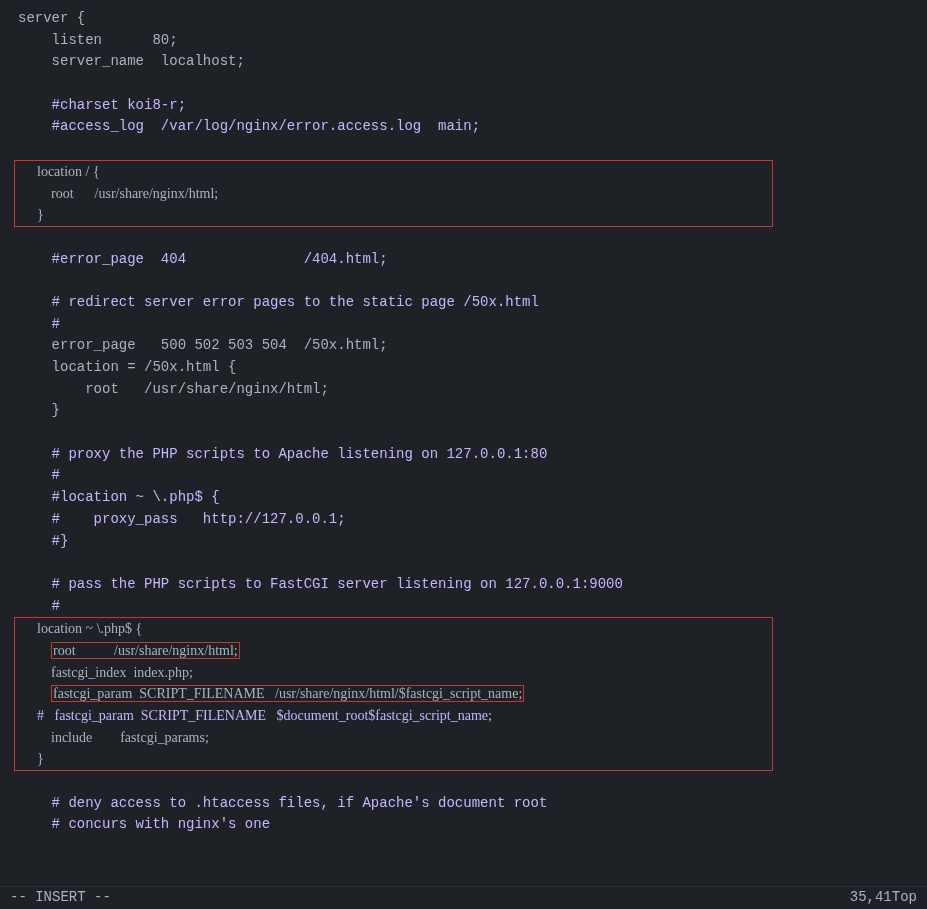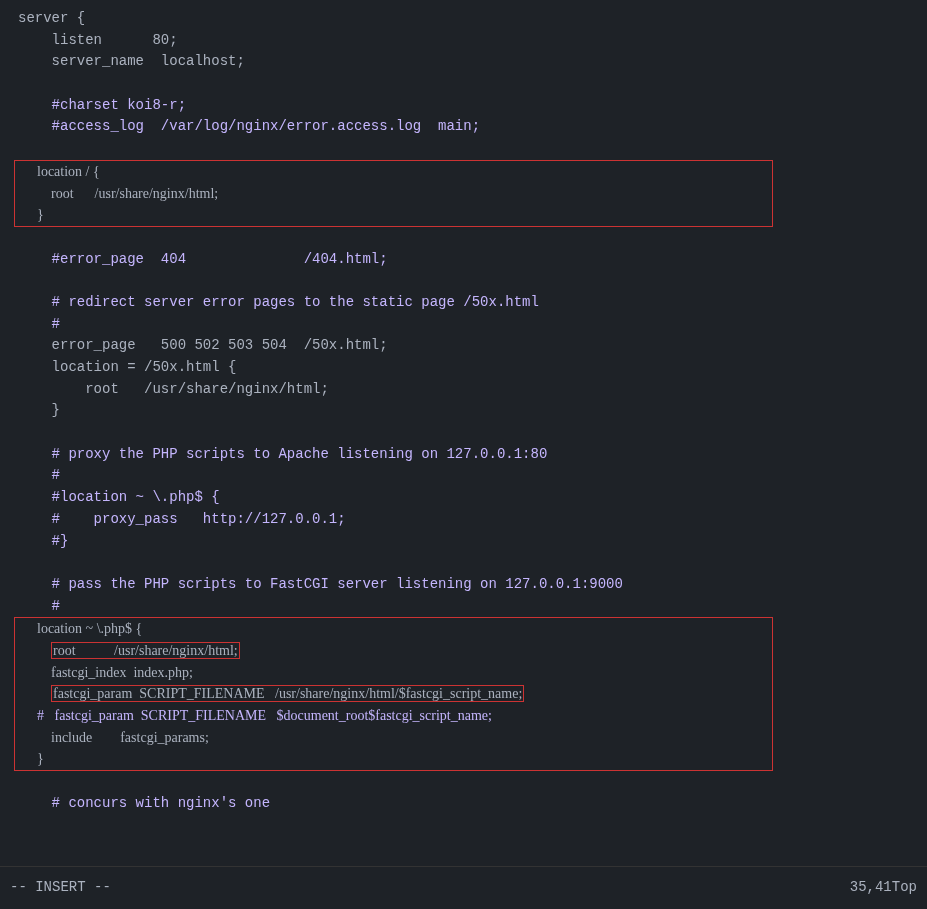--- a/index.html
+++ b/index.html
@@ -48,21 +48,21 @@
     
     .statusbar {
       position: fixed;
       bottom: 0;
       left: 0;
       width: 927px;
       background: #1e2227;
       color: #abb2bf;
       display: flex;
       justify-content: space-between;
-      padding: 10px 10px;
+      padding: 0 10px;
       font-family: 'Courier New', Courier, monospace;
       font-size: 14px;
       border-top: 1px solid #333;
     }
     .statusbar-left { color: #abb2bf; }
     .statusbar-right { color: #abb2bf; display: flex; }
   </style>
 </head>
 <body>
 
@@ -124,20 +124,21 @@
       <span class="line"><span class="plain">        fastcgi_index  index.php;</span></span>
 
       <span class="line"><span class="plain">        </span><span class="inner-highlight">fastcgi_param  SCRIPT_FILENAME   /usr/share/nginx/html/$fastcgi_script_name;</span></span>
       <span class="line cmt">    #   fastcgi_param  SCRIPT_FILENAME   $document_root$fastcgi_script_name;</span>
       <span class="line"><span class="plain">        include        fastcgi_params;</span></span>
       <span class="line"><span class="plain">    }</span></span>
     </div>
 
     <span class="line"> </span>
 
+    <span class="line cmt">    # deny access to .htaccess files, if Apache's document root</span>
     <span class="line cmt">    # concurs with nginx's one</span>
 
   </div>
 
   <div class="statusbar">
     <span class="statusbar-left">-- INSERT --</span>
     <span class="statusbar-right">
       <span>35,41</span>
       <span>Top</span>
     </span>

